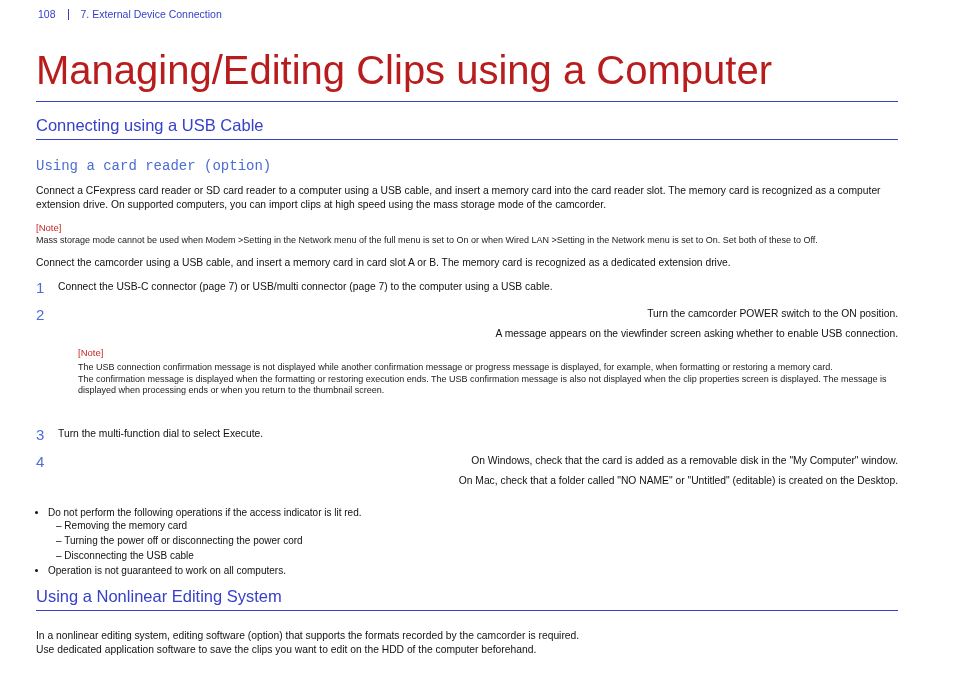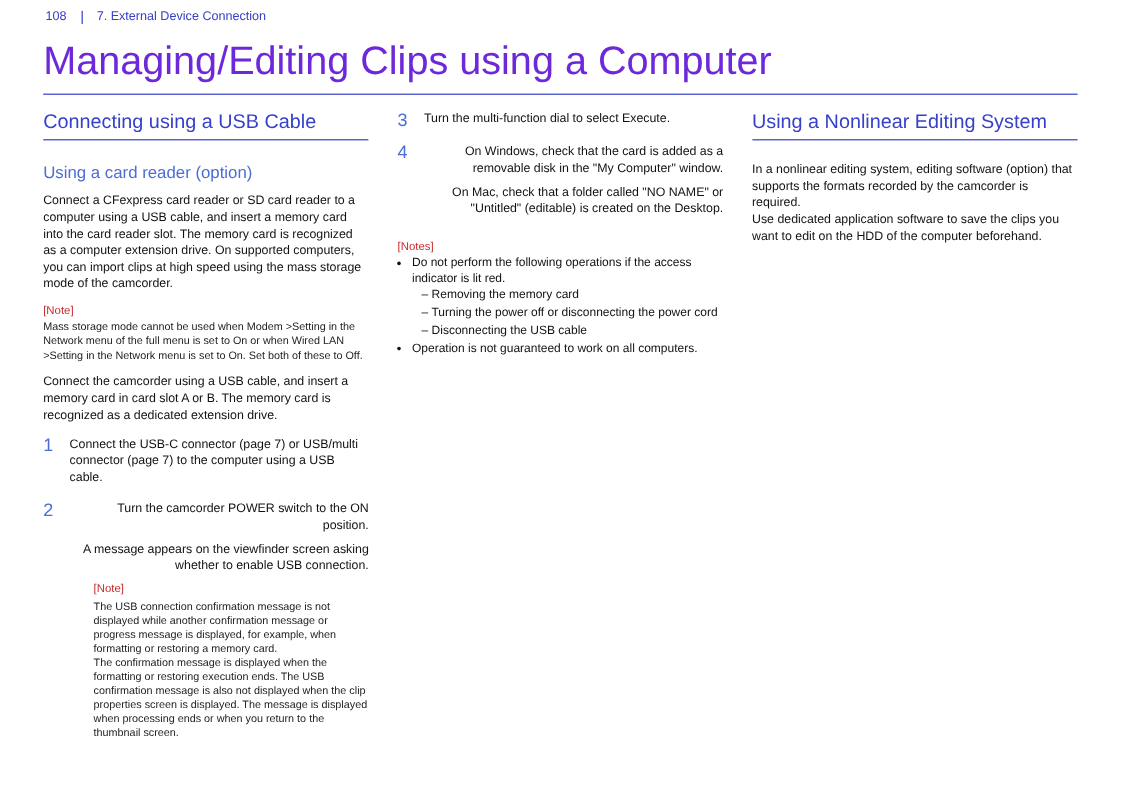--- a/index.html
+++ b/index.html
@@ -5,34 +5,35 @@
   * { box-sizing: border-box; margin: 0; padding: 0; }
   html, body { width: 954px; height: 675px; background: #fff; font-family: Arial, Helvetica, sans-serif; color: #111; }
   .page { padding: 0 56px 20px 36px; }
   .top-header {
     display: flex; align-items: center; gap: 12px;
     padding: 8px 0 6px 0; font-size: 10.5px; color: #3640c8;
   }
   .top-header .pageno { color: #3640c8; font-weight: 400; padding-left: 2px; }
   .top-header .sep { border-left: 1px solid #3640c8; height: 11px; }
   .main-title {
-    font-size: 33px; color: #6d28d9; font-weight: 400;
+    font-size: 40px; color: #b91c1c; font-weight: 400;
     padding: 6px 0 8px 0;
+    margin-top: 16px;
   }
   .title-rule { border: none; border-top: 1px solid #3640c8; margin-bottom: 14px; }
-  .columns { display: flex; gap: 24px; }
+  .columns { display: flex; gap: 8px; flex-direction: column; }
   .col { flex: 1; min-width: 0; }
   .h2 {
     color: #3640c8; font-size: 16.5px; font-weight: 400;
     border-bottom: 1px solid #3640c8; padding-bottom: 4px; margin-bottom: 18px;
     font-family: "Segoe UI", Arial, sans-serif; font-stretch: condensed;
   }
   .h3 {
     color: #4a6dd6; font-size: 14px; font-weight: 400; margin: 14px 0 10px 0;
-    font-family: Liberation Sans, sans-serif; font-stretch: condensed;
+    font-family: Liberation Mono, monospace; font-stretch: condensed;
   }
   .body { font-size: 10.3px; line-height: 1.35; margin-bottom: 10px; }
   .note-label { color: #c62828; font-size: 9.5px; margin-bottom: 2px; }
   .note-text { font-size: 9px; line-height: 1.3; color: #222; margin-bottom: 10px; }
   .note-block .note-label { margin-left: 0; }
   .note-inline { padding-left: 20px; }
   .note-inline .note-label { margin-left: 0; }
   .note-inline .note-text { margin-left: 0; }
   ul.bullets { list-style: disc; padding-left: 12px; font-size: 10px; line-height: 1.3; }
   ul.bullets li { margin-bottom: 2px; }
@@ -97,21 +98,20 @@
       </div>
 
       <div class="step">
         <div class="step-num">4</div>
         <div class="step-body">
           <p>On Windows, check that the card is added as a removable disk in the "My Computer" window.</p>
           <p>On Mac, check that a folder called "NO NAME" or "Untitled" (editable) is created on the Desktop.</p>
         </div>
       </div>
 
-      <div class="note-label">[Notes]</div>
       <ul class="bullets">
         <li>
           <span>Do not perform the following operations if the access indicator is lit red.</span>
           <ul class="dashes">
             <li>Removing the memory card</li>
             <li>Turning the power off or disconnecting the power cord</li>
             <li>Disconnecting the USB cable</li>
           </ul>
         </li>
         <li>Operation is not guaranteed to work on all computers.</li>

